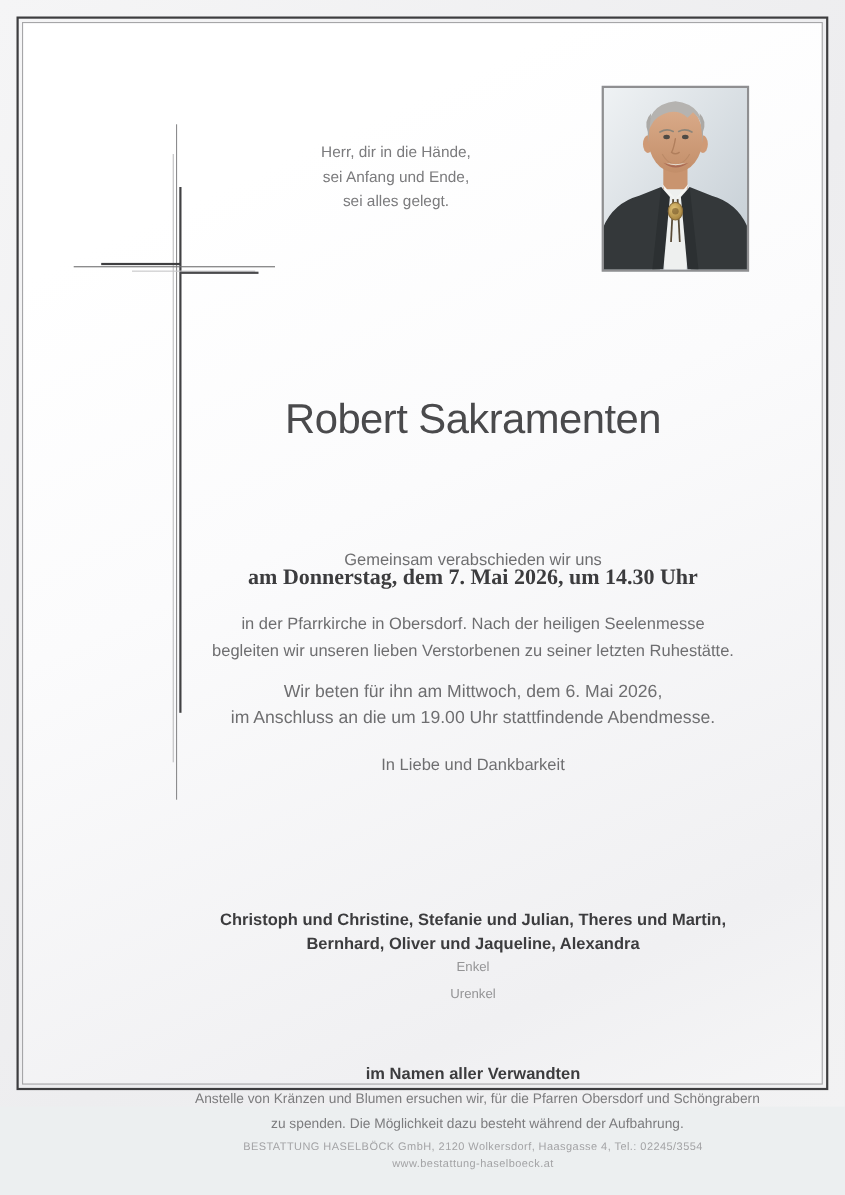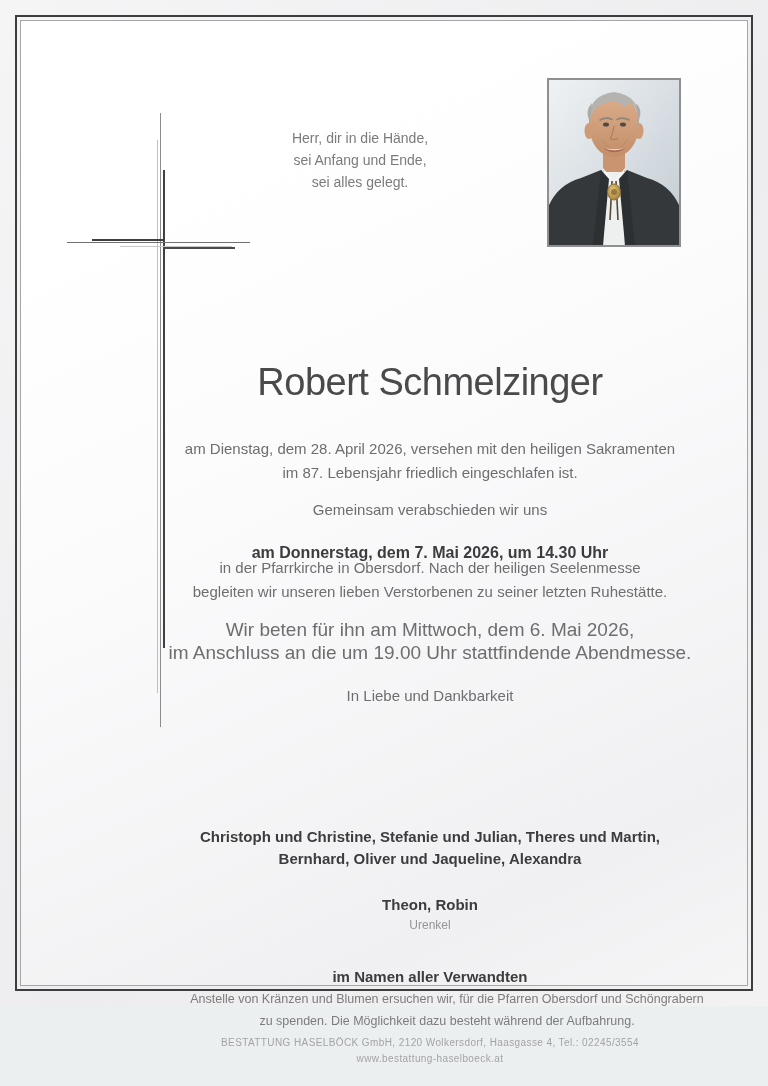--- a/index.html
+++ b/index.html
@@ -39,30 +39,30 @@
   .portrait svg{display:block;width:130px;height:165px;}
   
   .tb{position:absolute;text-align:center;color:#6e6e70;}
   .pre{white-space:pre-line;}
   .verse{left:250px;top:127px;width:220px;font-size:14px;line-height:22px;color:#7b7b7d;}
   .announce{left:130px;top:312px;width:600px;font-size:15px;}
   .name{left:130px;top:360px;width:600px;font-size:38px;line-height:44px;
         font-weight:300;letter-spacing:-0.5px;color:#4a4a4c;}
   .death{left:104px;top:437px;width:652px;font-size:15px;line-height:24px;}
   .farewell{left:130px;top:501px;width:600px;font-size:15px;}
-  .fdate{left:130px;top:544px;width:600px;font-size:16px;font-weight:bold;color:#3c3c3e;}
+  .fdate{left:130px;top:514px;width:600px;font-size:20px;font-weight:bold;color:#3c3c3e;font-family:Liberation Serif, serif;}
   .fdetails{left:104px;top:556px;width:652px;font-size:15px;line-height:24px;}
-  .prayer{left:104px;top:618px;width:652px;font-size:19px;line-height:23px;}
+  .prayer{left:104px;top:618px;width:652px;font-size:16px;line-height:23px;}
   .closing{left:130px;top:687px;width:600px;font-size:15px;}
   .mrow{left:104px;width:652px;}
   .m1{top:731px;} .m2{top:779px;} .m3{top:826px;} .m4{top:894px;}
   .mnames{font-size:15px;font-weight:bold;color:#3c3c3e;line-height:22px;}
   .mrel{font-size:12px;color:#949496;margin-top:2px;}
   .innameof{left:130px;top:968px;width:600px;font-size:15px;font-weight:bold;color:#3c3c3e;}
-  .donation{left:127px;top:988px;width:640px;font-size:12.5px;line-height:22px;color:#7c7c7e;}
+  .donation{left:114px;top:988px;width:640px;font-size:12.5px;line-height:22px;color:#7c7c7e;}
   .fhome{left:104px;top:1037px;width:652px;font-size:10px;letter-spacing:0.4px;color:#a3a3a5;}
   .fweb{left:104px;top:1053px;width:652px;font-size:10px;letter-spacing:0.4px;color:#a3a3a5;}
 </style>
 </head>
 <body>
 
 <div class="page">
   <div class="frame-outer"></div>
   <div class="frame-inner"></div>
 
@@ -121,43 +121,41 @@
       <ellipse cx="65" cy="112" rx="6.5" ry="8" fill="url(#goldGrad)" stroke="#8a6d3a" stroke-width="1"></ellipse>
       <circle cx="65" cy="112" r="3" fill="#7a5c2e" opacity="0.65"></circle>
     </svg>
   </div>
 
   <div class="tb verse pre">Herr, dir in die Hände,
 sei Anfang und Ende,
 sei alles gelegt.</div>
 
 
-  <div class="tb name">Robert Schmelzinger</div>
+  <div class="tb name">Robert Sakramenten</div>
 
-  <div class="tb death pre">am Dienstag, dem 28. April 2026, versehen mit den heiligen Sakramenten
-im 87. Lebensjahr friedlich eingeschlafen ist.</div>
 
   <div class="tb farewell">Gemeinsam verabschieden wir uns</div>
   <div class="tb fdate">am Donnerstag, dem 7. Mai 2026, um 14.30 Uhr</div>
   <div class="tb fdetails pre">in der Pfarrkirche in Obersdorf. Nach der heiligen Seelenmesse
 begleiten wir unseren lieben Verstorbenen zu seiner letzten Ruhestätte.</div>
 
   <div class="tb prayer pre">Wir beten für ihn am Mittwoch, dem 6. Mai 2026,
 im Anschluss an die um 19.00 Uhr stattfindende Abendmesse.</div>
 
   <div class="tb closing">In Liebe und Dankbarkeit</div>
 
   <div class="tb mrow m1">
   </div>
   <div class="tb mrow m3">
     <div class="mnames pre">Christoph und Christine, Stefanie und Julian, Theres und Martin,
 Bernhard, Oliver und Jaqueline, Alexandra</div>
+    <div class="mrel">Enkel</div>
   </div>
   <div class="tb mrow m4">
-    <div class="mnames pre">Theon, Robin</div>
     <div class="mrel">Urenkel</div>
   </div>
 
   <div class="tb innameof">im Namen aller Verwandten</div>
 
   <div class="tb donation pre">Anstelle von Kränzen und Blumen ersuchen wir, für die Pfarren Obersdorf und Schöngrabern
 zu spenden. Die Möglichkeit dazu besteht während der Aufbahrung.</div>
 
   <div class="tb fhome">BESTATTUNG HASELBÖCK GmbH, 2120 Wolkersdorf, Haasgasse 4, Tel.: 02245/3554</div>
   <div class="tb fweb">www.bestattung-haselboeck.at</div>

